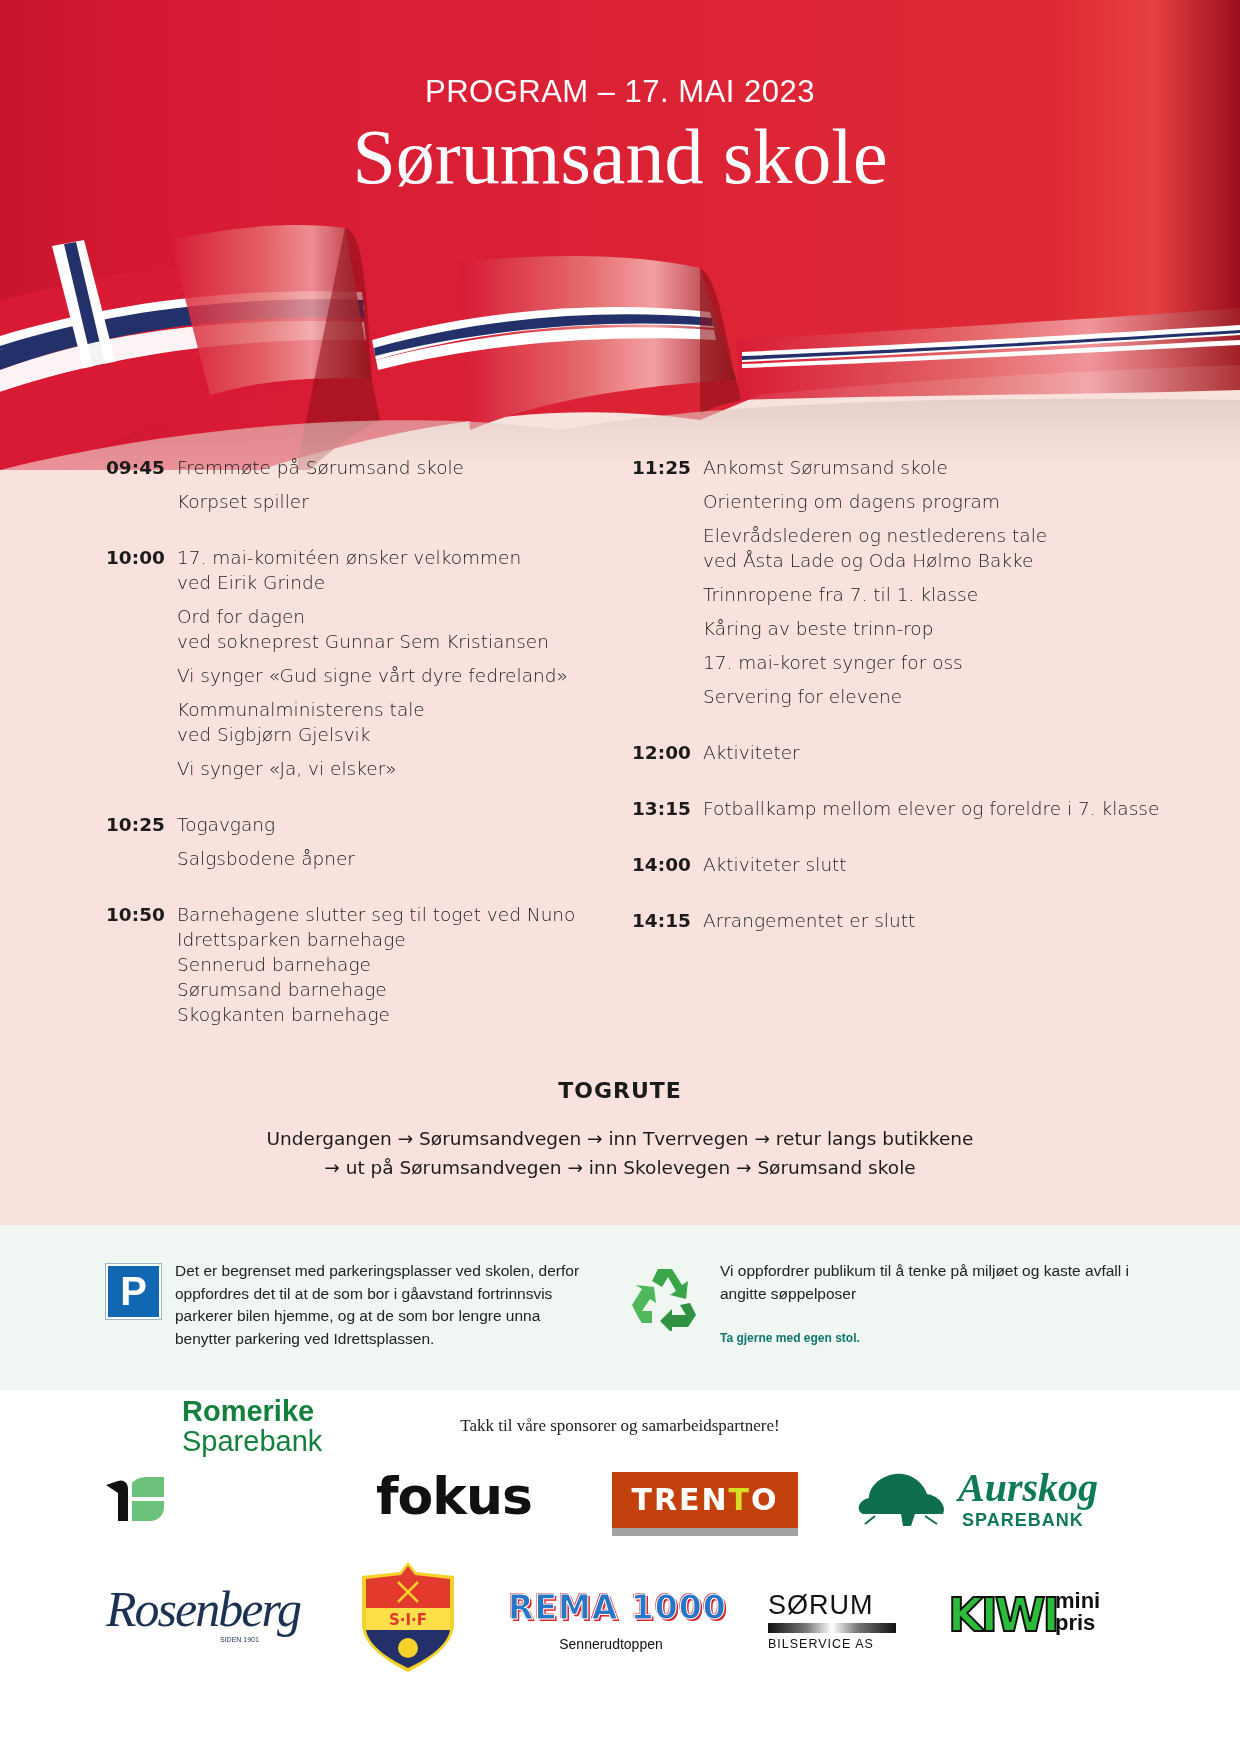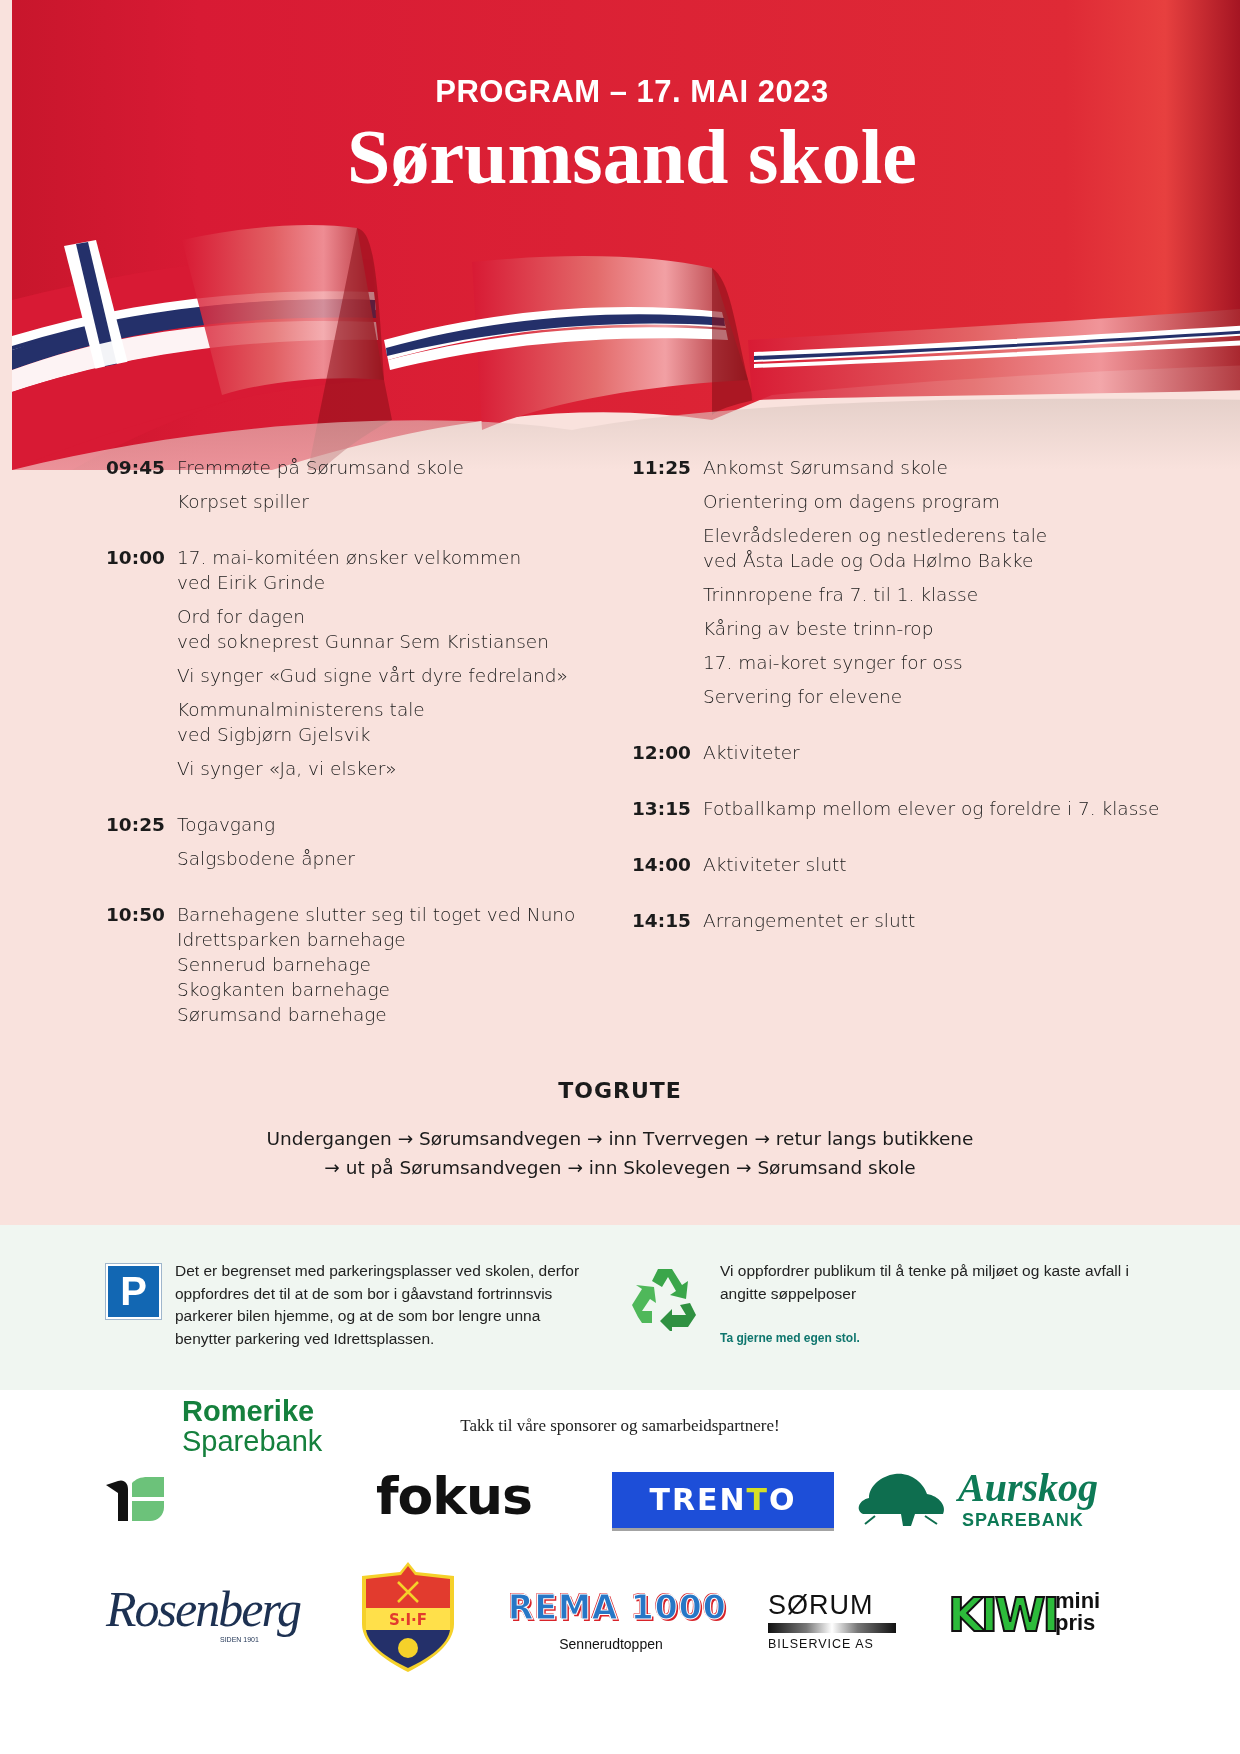--- a/index.html
+++ b/index.html
@@ -1,18 +1,18 @@
 <!DOCTYPE html>
 <html><head>
 <meta charset="utf-8">
 <style>
   html, body { margin:0; padding:0; }
   body { width:1240px; height:1754px; position:relative; overflow:hidden; background:#ffffff; font-family:"DejaVu Sans", sans-serif; }
   .pink { position:absolute; left:0; top:0; width:1240px; height:1225px; background:#f9e2dd; }
-  .hero { position:absolute; left:12px; top:0; width:1112px; height:470px;font-weight:bold; }
+  .hero { position:absolute; left:0; top:0; width:1112px; height:470px; }
   .hero svg { position:absolute; left:0; top:0; }
   .subtitle { position:absolute; left:0; width:1240px; top:74px; text-align:center; color:#ffffff; font-family:"Liberation Sans", sans-serif; font-size:31px; letter-spacing:0.5px; }
   .title { position:absolute; left:0; width:1240px; top:112px; text-align:center; color:#ffffff; font-family:"Liberation Serif", serif; font-size:78px; }
 
   .col { position:absolute; top:455px; }
   .col.left { left:106px; width:520px; }
   .col.right { left:632px; width:560px; }
   .block { display:flex; margin-bottom:22px; }
   .time { width:71px; flex:none; font-weight:bold; font-size:18.5px; color:#1b1b1b; line-height:25px; font-family:"DejaVu Sans", sans-serif; }
   .items { flex:1; }
@@ -29,21 +29,21 @@
   .recycle { position:absolute; left:630px; top:1265px; width:70px; height:66px; }
   .rtext { position:absolute; left:720px; top:1260px; width:420px; font-size:15.5px; line-height:22.5px; color:#222; font-family:"Liberation Sans", sans-serif; }
   .rbold { position:absolute; left:720px; top:1331px; font-size:12px; font-weight:bold; color:#0f766e; font-family:"Liberation Sans", sans-serif; }
 
   .thanks { position:absolute; left:0; width:1240px; top:1416px; text-align:center; font-family:"Liberation Serif", serif; font-size:17px; color:#222; }
   .rom-mark { position:absolute; left:106px; top:1477px; width:60px; height:44px; }
   .rom-text { position:absolute; left:182px; top:1396px; font-family:"Liberation Sans", sans-serif; font-size:29px; line-height:30px; color:#15803d; }
   .rom-text b { font-weight:bold; display:block; }
   .rom-text span { display:block; }
   .fokus { position:absolute; left:376px; top:1466px; font-family:"DejaVu Sans", sans-serif; font-weight:bold; font-size:52px; color:#111; letter-spacing:-1px; }
-  .trento { position:absolute; left:612px; top:1472px; width:222px; height:56px; background:#1d4ed8; color:#fff; font-family:"DejaVu Sans", sans-serif; font-weight:bold; font-size:30px; text-align:center; line-height:56px; letter-spacing:2px; border-bottom:3px solid #a3a3a3; }
+  .trento { position:absolute; left:612px; top:1472px; width:186px; height:56px; background:#c2410c; color:#fff; font-family:"DejaVu Sans", sans-serif; font-weight:bold; font-size:30px; text-align:center; line-height:56px; letter-spacing:2px; border-bottom:8px solid #a3a3a3; }
   .trento .t-accent { color:#d6df25; }
   .aur-tree { position:absolute; left:855px; top:1472px; width:92px; height:56px; }
   .aur-text { position:absolute; left:958px; top:1468px; color:#0e7a56; }
   .aur-text .a1 { font-family:"Liberation Serif", serif; font-weight:bold; font-size:40px; line-height:40px; display:block;font-style:italic; }
   .aur-text .a2 { font-family:"Liberation Sans", sans-serif; font-weight:bold; font-size:18px; letter-spacing:1px; display:block; margin-top:2px; margin-left:4px; }
 
   .rosen { position:absolute; left:106px; top:1580px; font-family:"Liberation Serif", serif; font-style:italic; font-size:50px; color:#1d3152; letter-spacing:-2px; }
   .rosen-sub { position:absolute; left:220px; top:1636px; font-size:7px; color:#1d3152; font-family:"Liberation Sans", sans-serif; }
   .sif { position:absolute; left:362px; top:1562px; width:92px; height:110px; }
   .rema { position:absolute; left:508px; top:1588px; font-family:"DejaVu Sans", sans-serif; font-weight:bold; font-size:33px; color:#2777c6; letter-spacing:1px; -webkit-text-stroke:1px #ffffff; text-shadow:0 0 0 #d8232a, 2px 2px 0 #d8232a, -1px -1px 0 #d8232a; }
@@ -156,22 +156,22 @@
         </div>
     </div>
   </div>
   <div class="block">
     <div class="time">10:50</div>
     <div class="items">
       <div class="item tight">
         <span class="line">Barnehagene slutter seg til toget ved Nuno</span>
         <span class="line">Idrettsparken barnehage</span>
         <span class="line">Sennerud barnehage</span>
+        <span class="line">Sørumsand barnehage</span>
         <span class="line">Skogkanten barnehage</span>
-        <span class="line">Sørumsand barnehage</span>
       </div>
     </div>
   </div>
 </div>
 
 <div class="col right">
   <div class="block">
     <div class="time">11:25</div>
     <div class="items">
       <div class="item">

